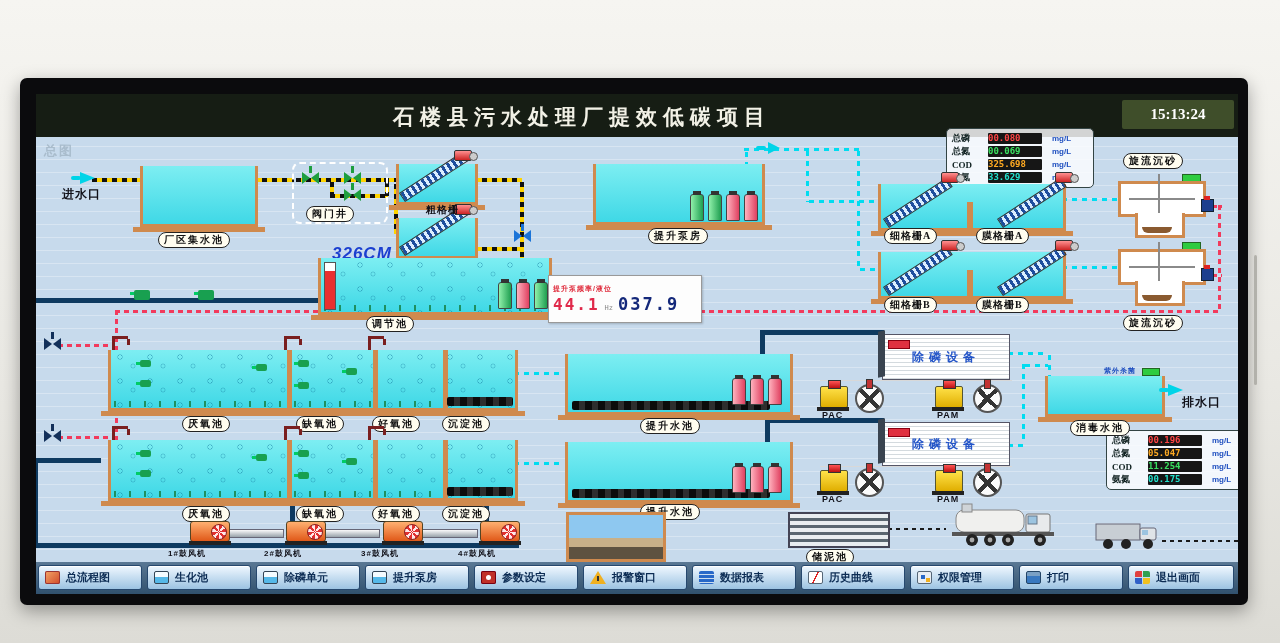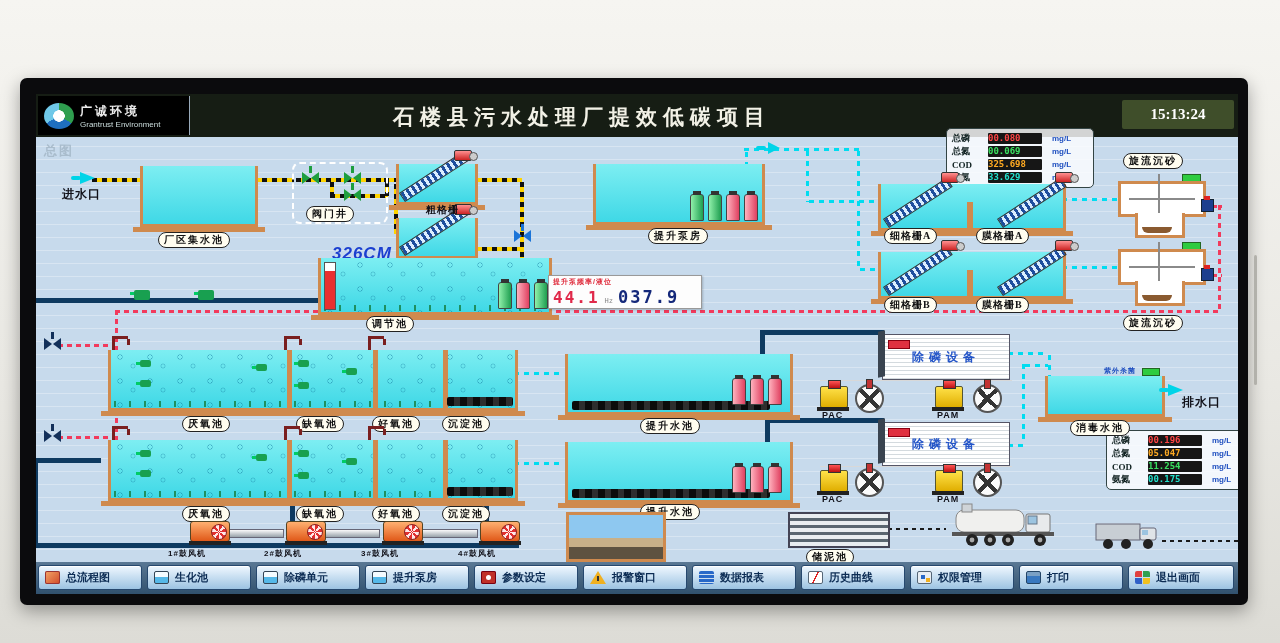--- a/index.html
+++ b/index.html
@@ -99,21 +99,21 @@
   .gritdirt{position:absolute;background:#8a5a30;border-radius:0 0 8px 8px;}
   .bpump{position:absolute;width:11px;height:11px;background:#1c3f8e;border:1px solid #123;}
   .bpump::before{content:"";position:absolute;left:2px;top:-4px;width:6px;height:4px;background:#d22;}
   .stripebox{position:absolute;background:repeating-linear-gradient(180deg,#ffffff 0 3px,#d4dade 3px 4px);
     border:1px solid #556;display:flex;align-items:center;justify-content:center;}
   .stripebox::before{content:"";position:absolute;left:-5px;top:-4px;bottom:2px;width:7px;background:#3a4450;transform:skewY(-14deg);}
   .stripebox .cap{font:bold 12px "Liberation Serif",serif;color:#2455c8;letter-spacing:5px;}
   .redbadge{position:absolute;width:20px;height:7px;background:#e03040;border:1px solid #801;}
   .photo{position:absolute;border:3px solid #cf8a4e;background:linear-gradient(#8ec8f0 0 52%,#c8b088 52% 72%,#5e5240 72%);}
   .slats{position:absolute;background:repeating-linear-gradient(180deg,#e9edf0 0 4px,#5a6670 4px 7px);border:2px solid #445;}
-  .vdisp{position:absolute;background:#fdfdfd;border:1px solid #999;padding:1px 4px;box-shadow:1px 1px 2px rgba(0,0,0,.2);}
+  .vdisp{position:absolute;background:#fdfdfd;border:1px solid #999;padding:8px 4px;box-shadow:1px 1px 2px rgba(0,0,0,.2);}
   .vcap{font:bold 7px "Liberation Sans",sans-serif;color:#e03040;letter-spacing:1px;white-space:nowrap;}
   .vnum{display:flex;align-items:baseline;gap:5px;font-family:"DejaVu Sans Mono",monospace;}
   .vfreq{font-size:16px;font-weight:bold;color:#e0294a;letter-spacing:2px;}
   .vunit{font-size:7px;color:#888;}
   .vlvl{font-size:17px;font-weight:bold;color:#14287a;letter-spacing:2px;}
   
   .toolbar{position:absolute;left:0;top:468px;width:1202px;height:32px;background:linear-gradient(#5a7894,#31516e);}
   .toolbtn{position:absolute;top:3px;width:104px;height:25px;background:linear-gradient(#f0f8ff,#9cc3e2);
     border:1px solid #26486e;border-radius:3px;display:flex;align-items:center;gap:6px;padding:0 6px;box-sizing:border-box;
     font:bold 11px "Liberation Sans",sans-serif;color:#0c2c54;box-shadow:inset 0 1px 0 #fff;cursor:pointer;white-space:nowrap;}
@@ -137,27 +137,20 @@
 </style>
 </head>
 <body>
 
 <div class="bezel"></div>
 <div class="cable"></div>
 
 <div class="display">
 
   <div class="hdr">
-    <div class="logobox">
-      <div class="logo-swirl"></div>
-      <div>
-        <div class="logotxt1">广诚环境</div>
-        <div class="logotxt2">Grantrust Environment</div>
-      </div>
-    </div>
     <div class="title">石楼县污水处理厂提效低碳项目</div>
     <div class="timebox">15:13:24</div>
   </div>
   <div class="pagetag">总图</div>
 
   <div class="dyH" style="left:56px;top:84px;width:84px"></div>
   <div class="dyH" style="left:216px;top:84px;width:42px"></div>
   <div class="dyH" style="left:260px;top:84px;width:88px"></div>
   <div class="dyV" style="left:294px;top:88px;height:14px"></div>
   <div class="dyH" style="left:294px;top:100px;width:58px"></div>

